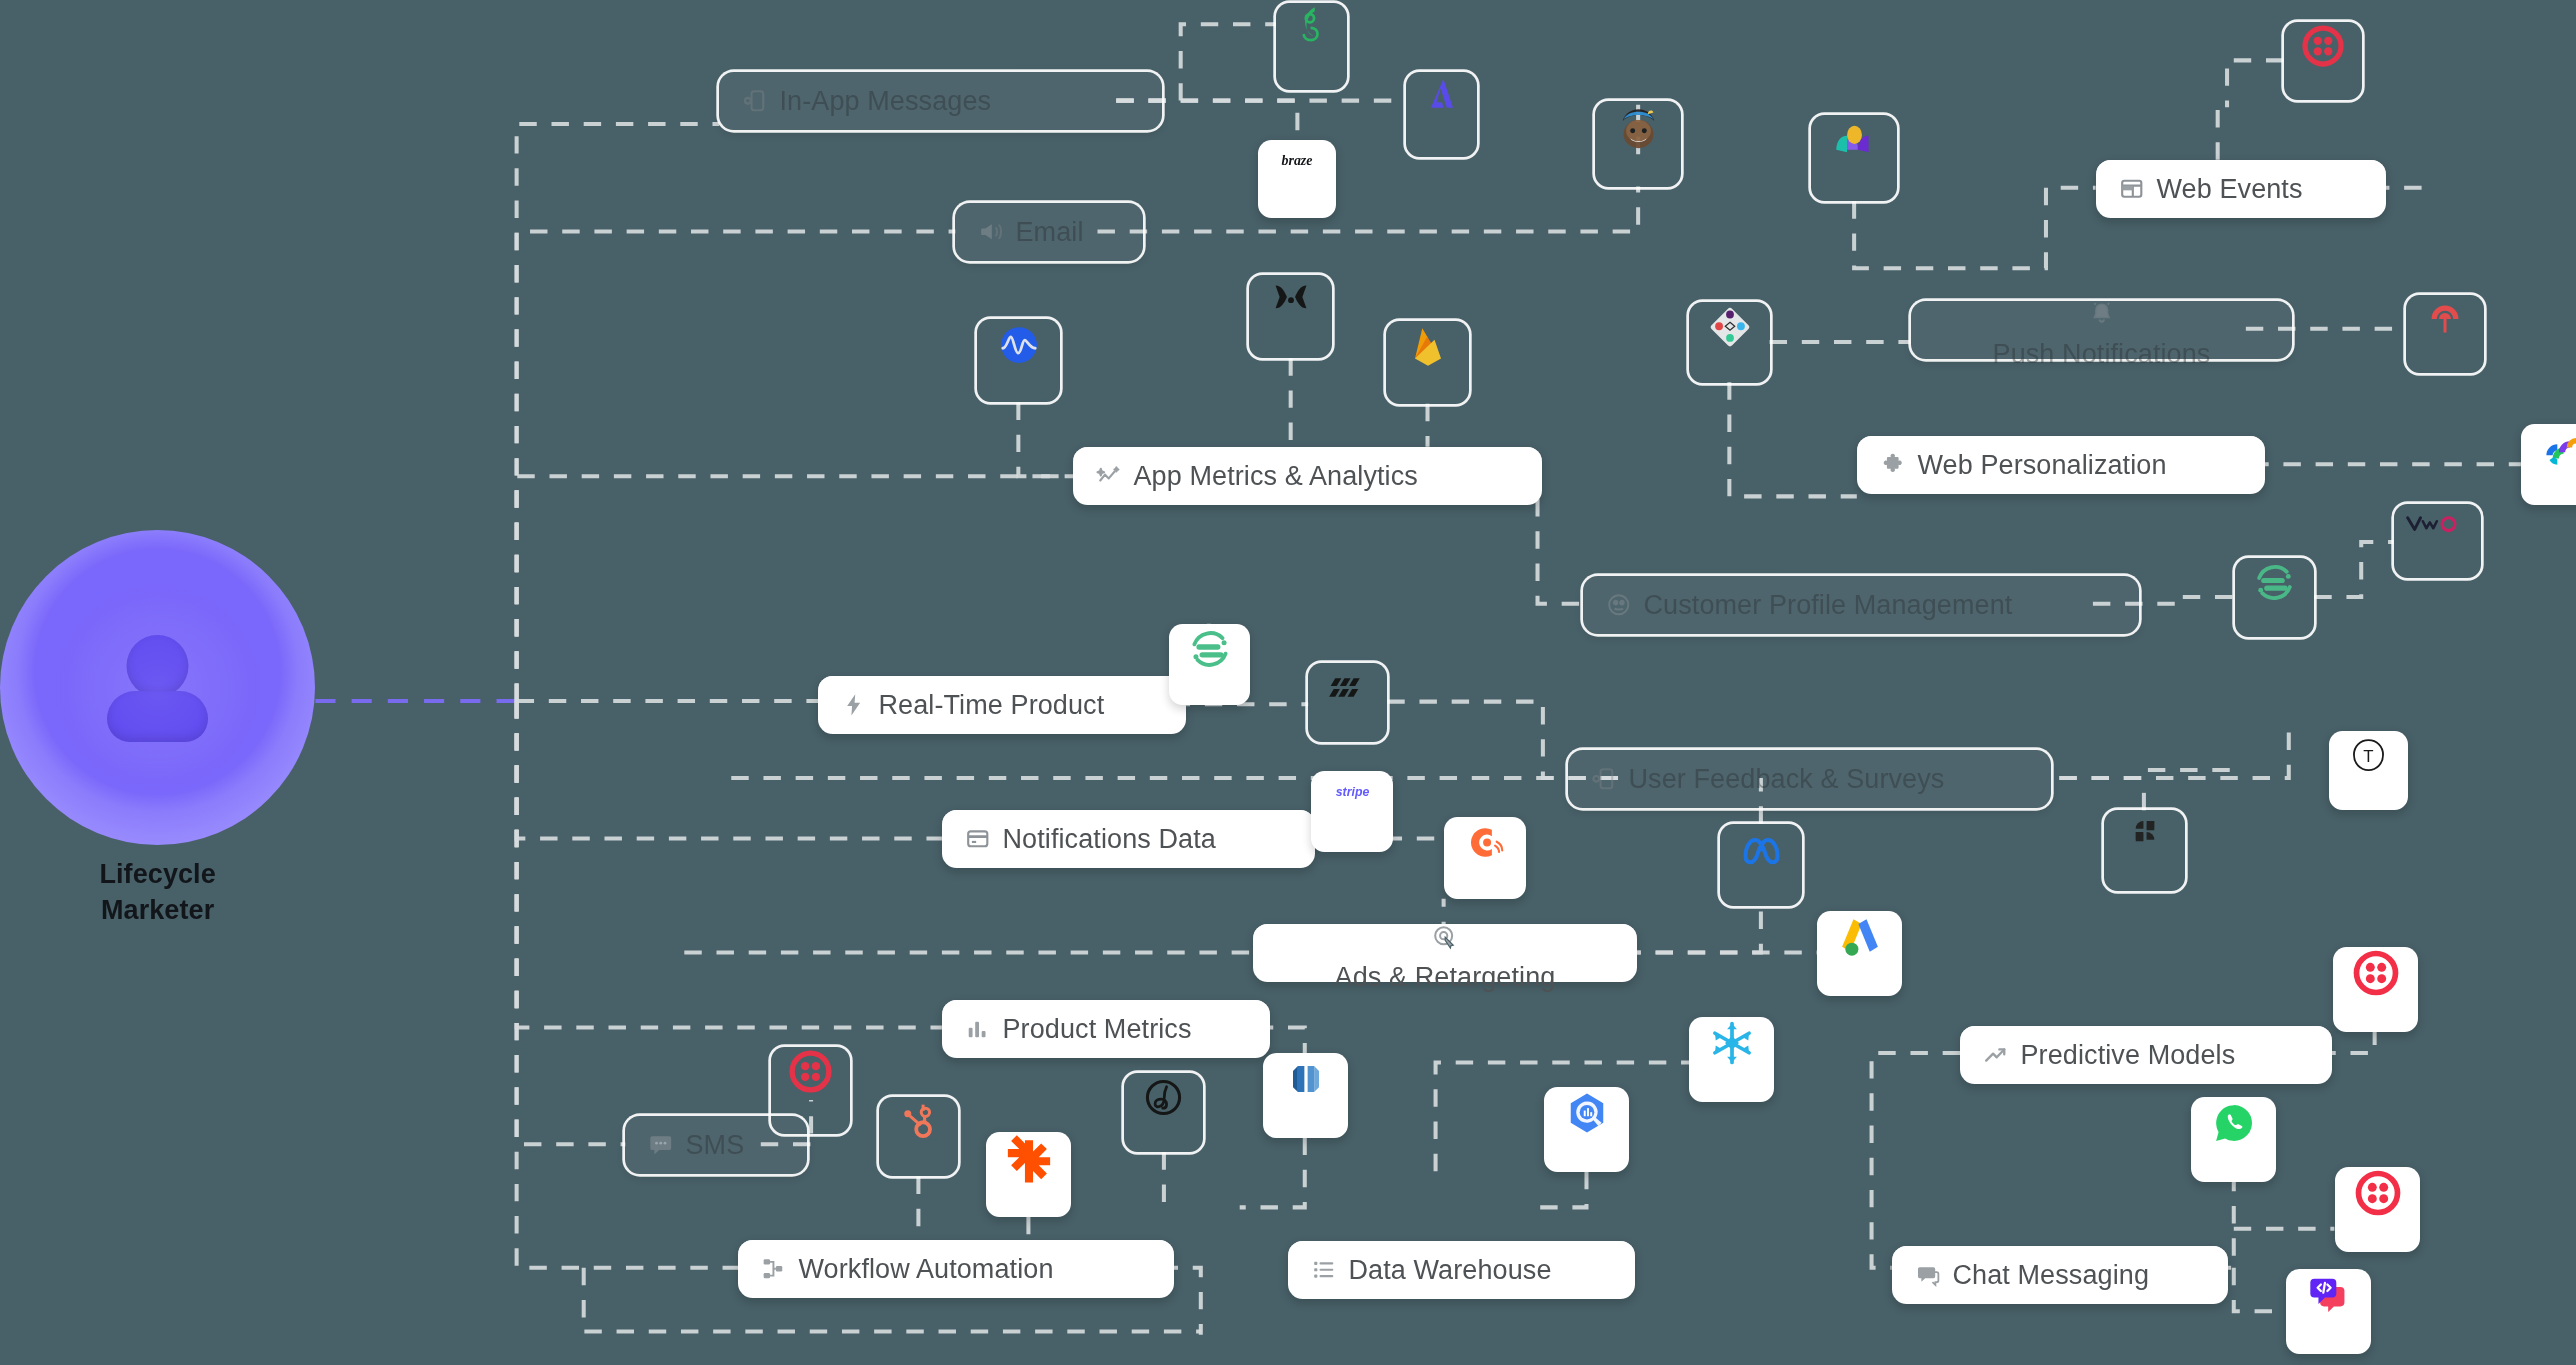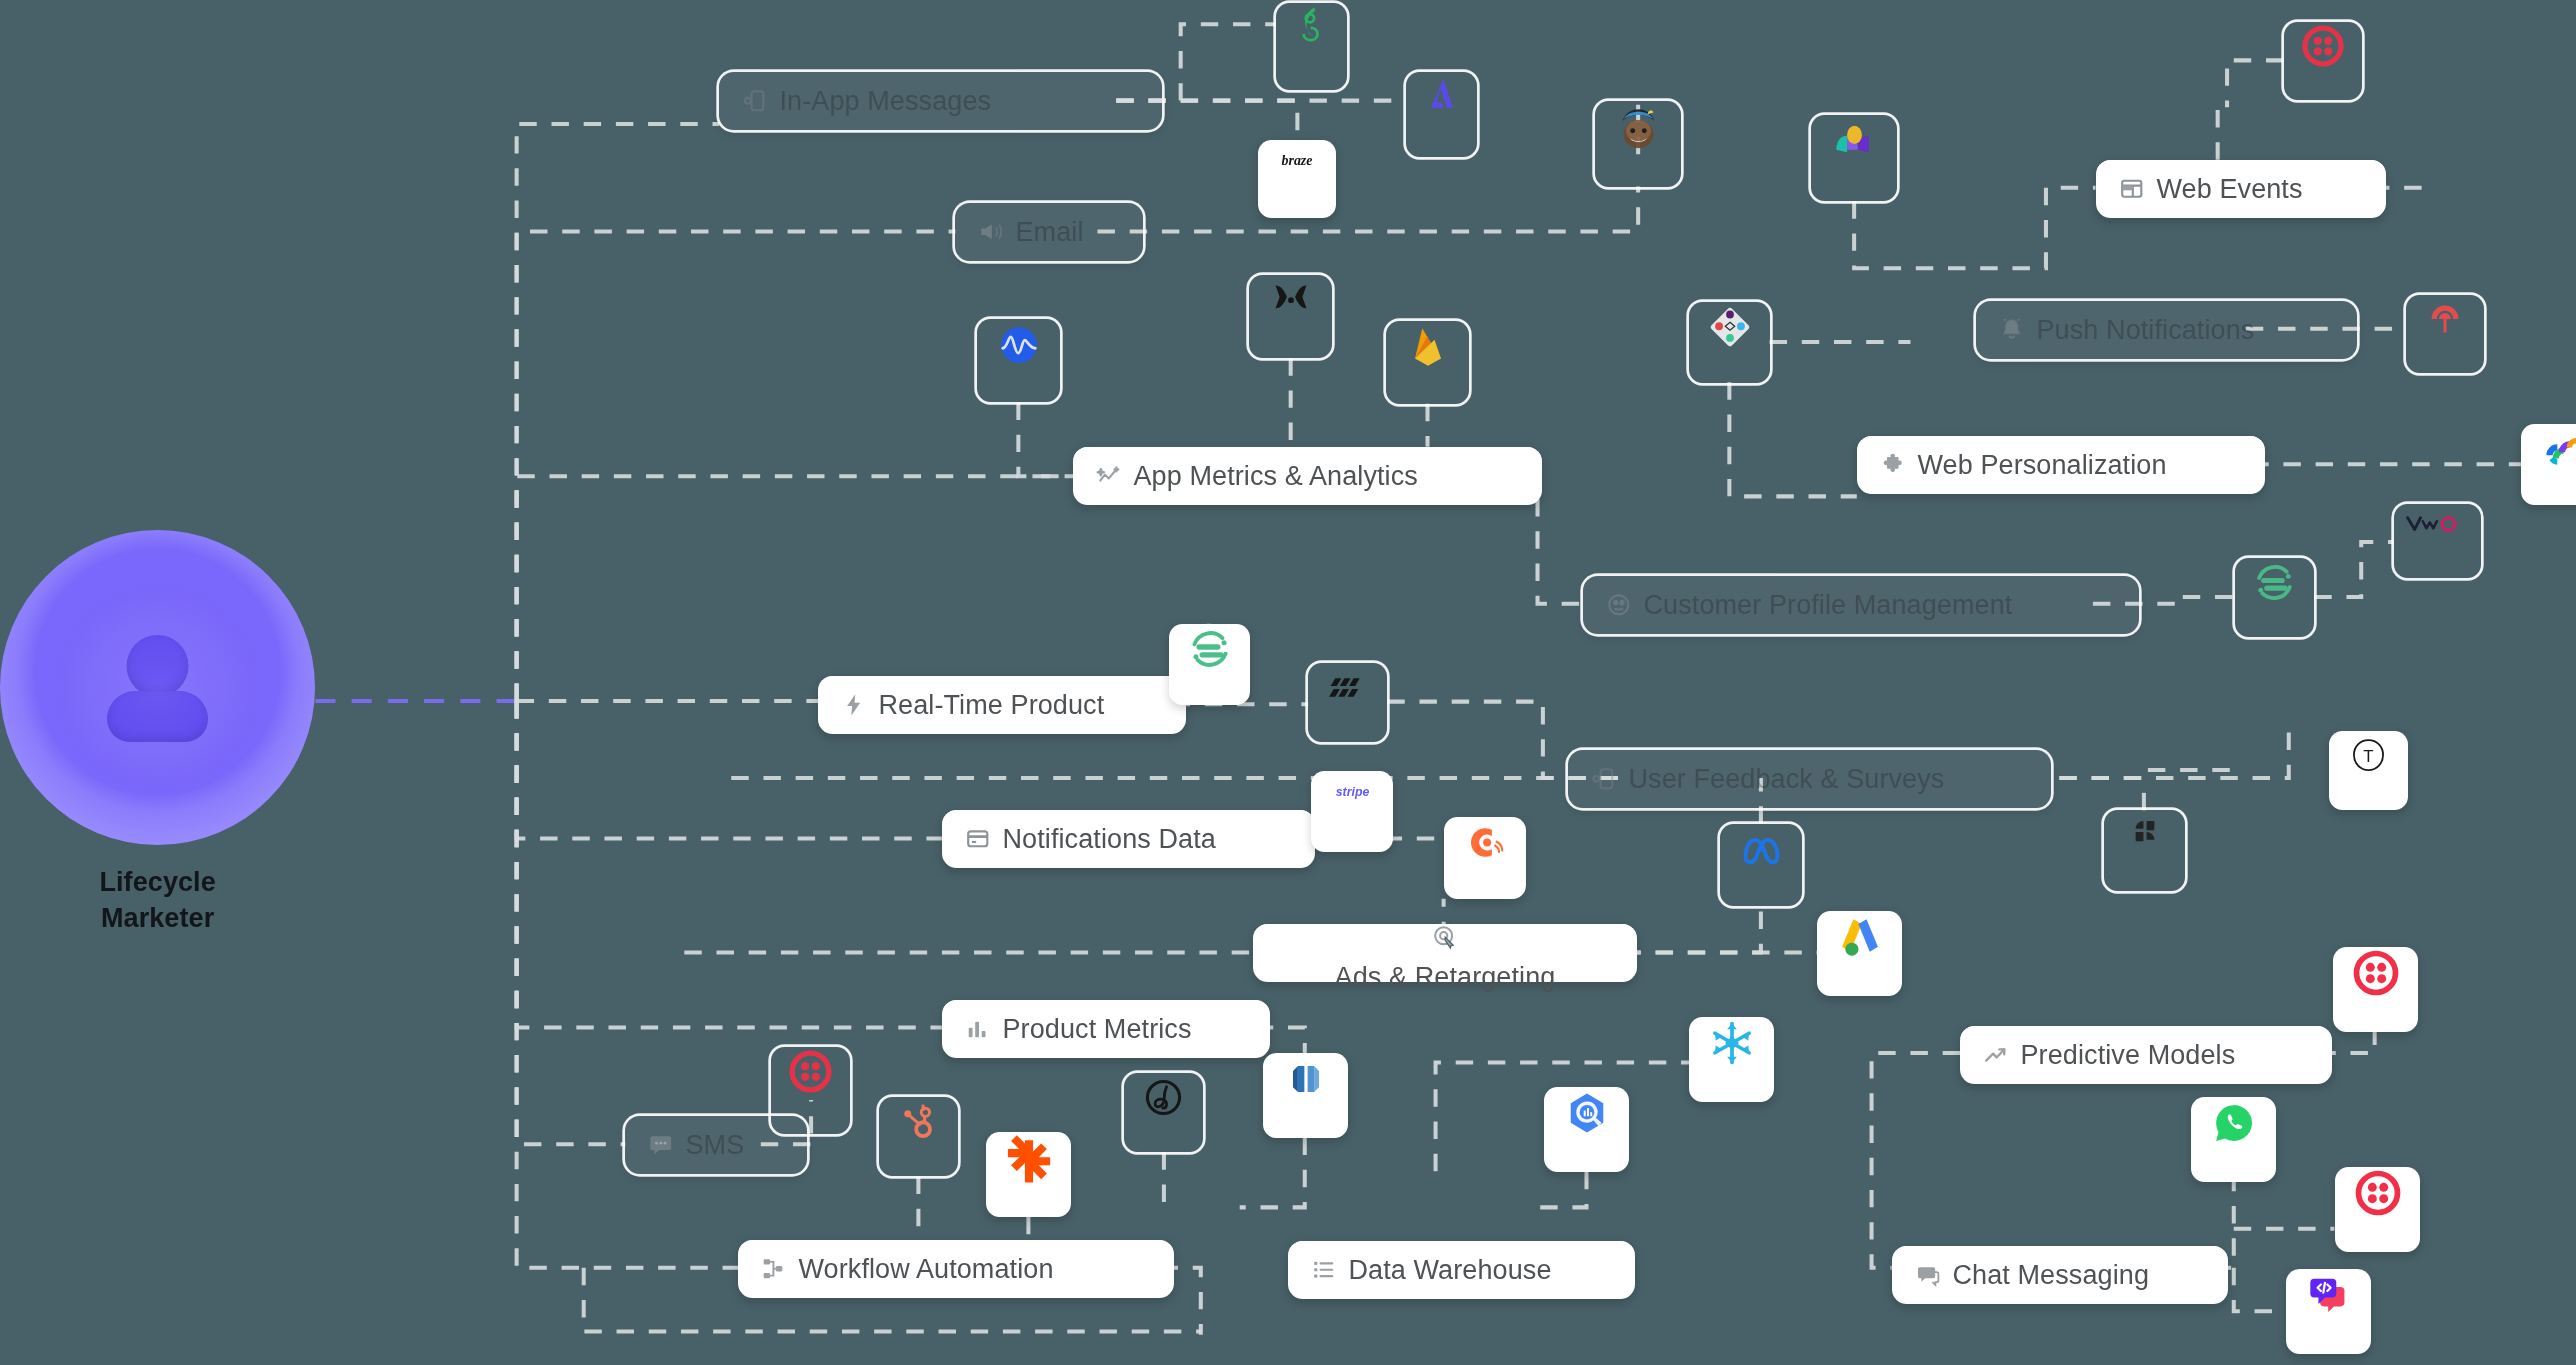--- a/index.html
+++ b/index.html
@@ -32,21 +32,21 @@
     background:radial-gradient(circle,rgba(255,255,255,.10),rgba(255,255,255,0) 70%);
   }
   .persona-glyph{position:absolute;left:50%;top:50%;transform:translate(-50%,-50%);
     width:121px;height:114px;}
   .persona-head{position:absolute;left:50%;top:4px;transform:translateX(-50%);
     width:62px;height:62px;border-radius:50%;background:#5b45f0;
     box-shadow:inset 0 -4px 9.4px rgba(0,0,0,.12);}
   .persona-body{position:absolute;left:50%;bottom:2.7px;transform:translateX(-50%);
     width:101px;height:51px;border-radius:28px 28px 23px 23px;background:#5b45f0;
     box-shadow:inset 0 -4px 9.4px rgba(0,0,0,.12);}
-  .persona-label{margin-top:20px;color:#12161a;font-size:27px;font-weight:600;
+  .persona-label{margin-top:12px;color:#12161a;font-size:27px;font-weight:600;
     line-height:1.32;text-align:center;letter-spacing:0.1px;}
 
   
   .pill{
     position:absolute;display:flex;align-items:center;gap:12px;
     height:58px;padding:0 23px;border-radius:14.8px;
     background:#ffffff;
     box-shadow:0 3.4px 9.4px rgba(0,0,0,.18), 0 0.7px 0 rgba(255,255,255,.9) inset;
     white-space:nowrap;
   }
@@ -189,21 +189,21 @@
       <div class="pill" style="left: 2096px; top: 160px; width: 244px;">
         <span class="picon">
           <svg viewBox="0 0 24 24" fill="none" stroke="#8d9398" stroke-width="2">
             <rect x="3" y="4.5" width="18" height="15" rx="2"></rect>
             <path d="M3 9h18M13 9v10.5"></path>
             <path d="M3 9h10v4.5H3z" fill="#9aa0a4" stroke="none"></path>
           </svg>
         </span>
         <span class="plabel">Web Events</span>
       </div>
-      <div class="pill ghost" style="left: 1976px; top: 301px; width: 335px;">
+      <div class="pill ghost" style="left: 1911px; top: 301px; width: 335px; flex-direction: column;">
         <span class="picon">
           <svg viewBox="0 0 24 24" fill="#9aa0a4" stroke="#8d9398" stroke-width="1.4">
             <path d="M12 3a5.5 5.5 0 0 0-5.5 5.5v3.2L5 15.5h14l-1.5-3.8V8.5A5.5 5.5 0 0 0 12 3Z"></path>
             <path d="M10 17.5a2 2 0 0 0 4 0" fill="none" stroke-width="1.9"></path>
             <path d="M6.5 3.5 5 2M17.5 3.5 19 2" fill="none" stroke-width="1.6"></path>
           </svg>
         </span>
         <span class="plabel">Push Notifications</span>
       </div>
       <div class="pill" style="left: 1073px; top: 447px; width: 423px;">

